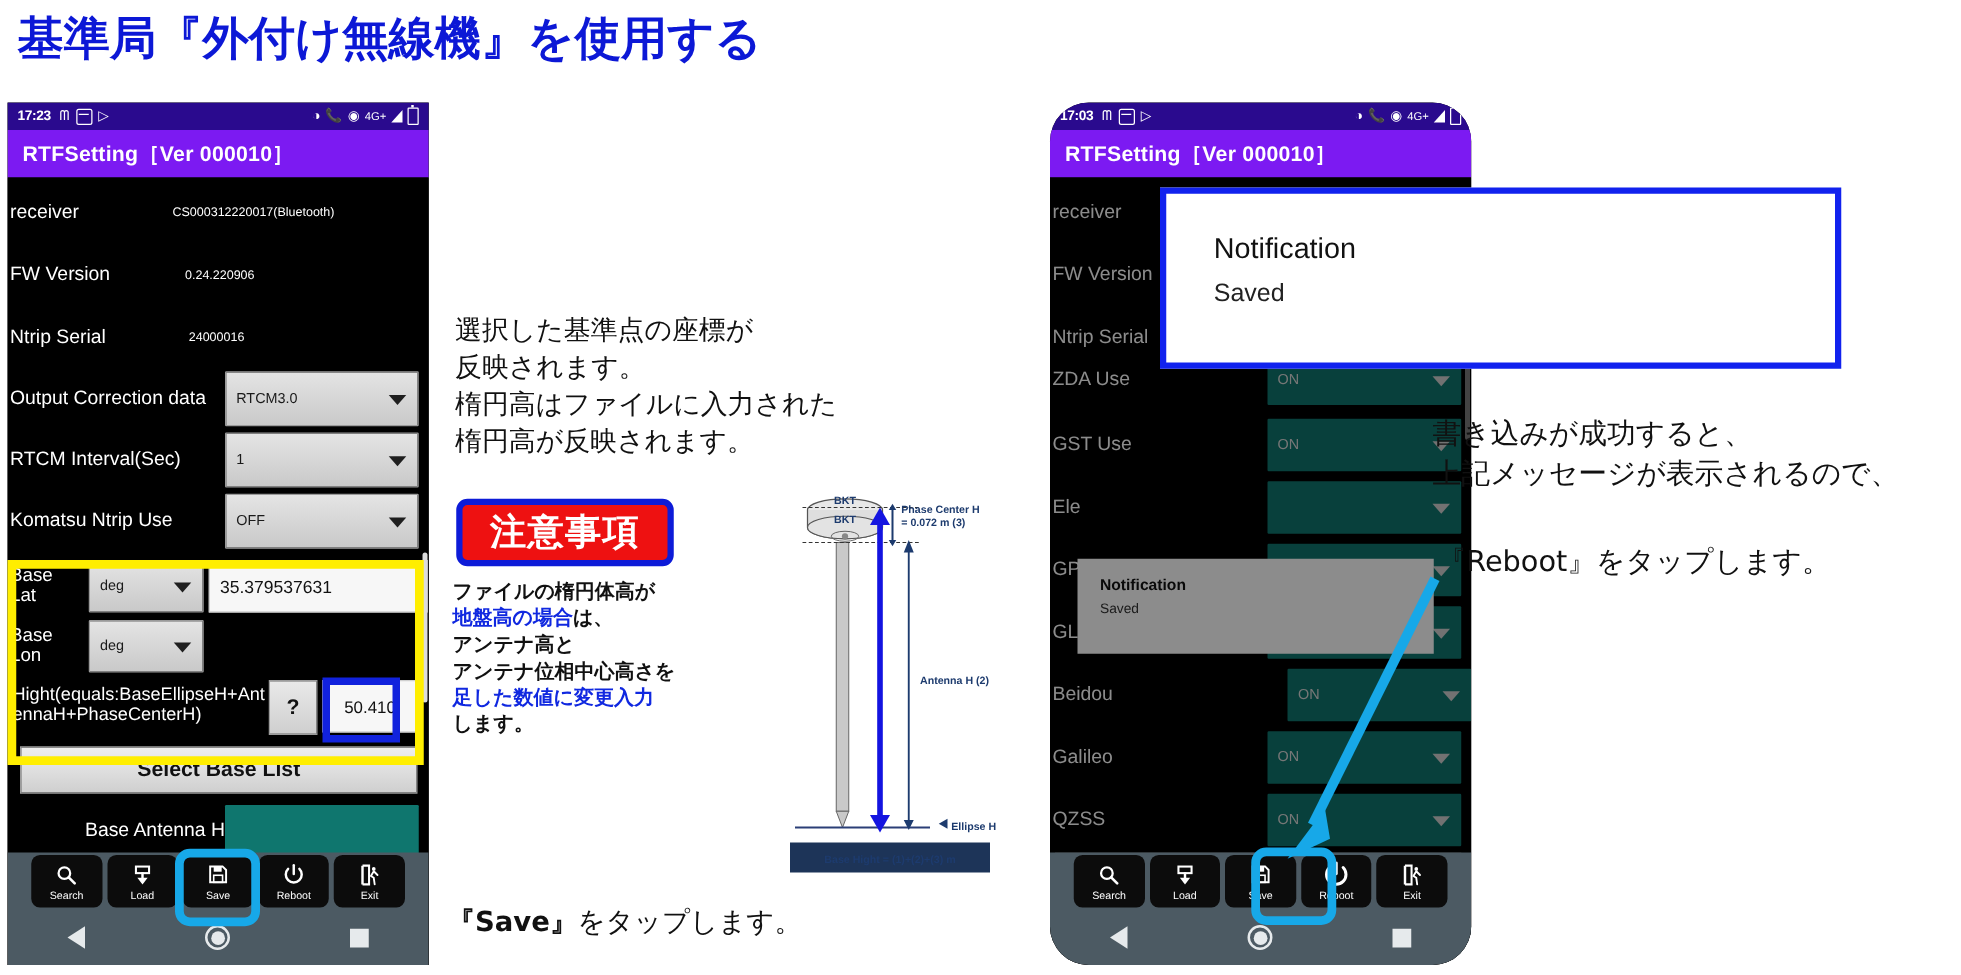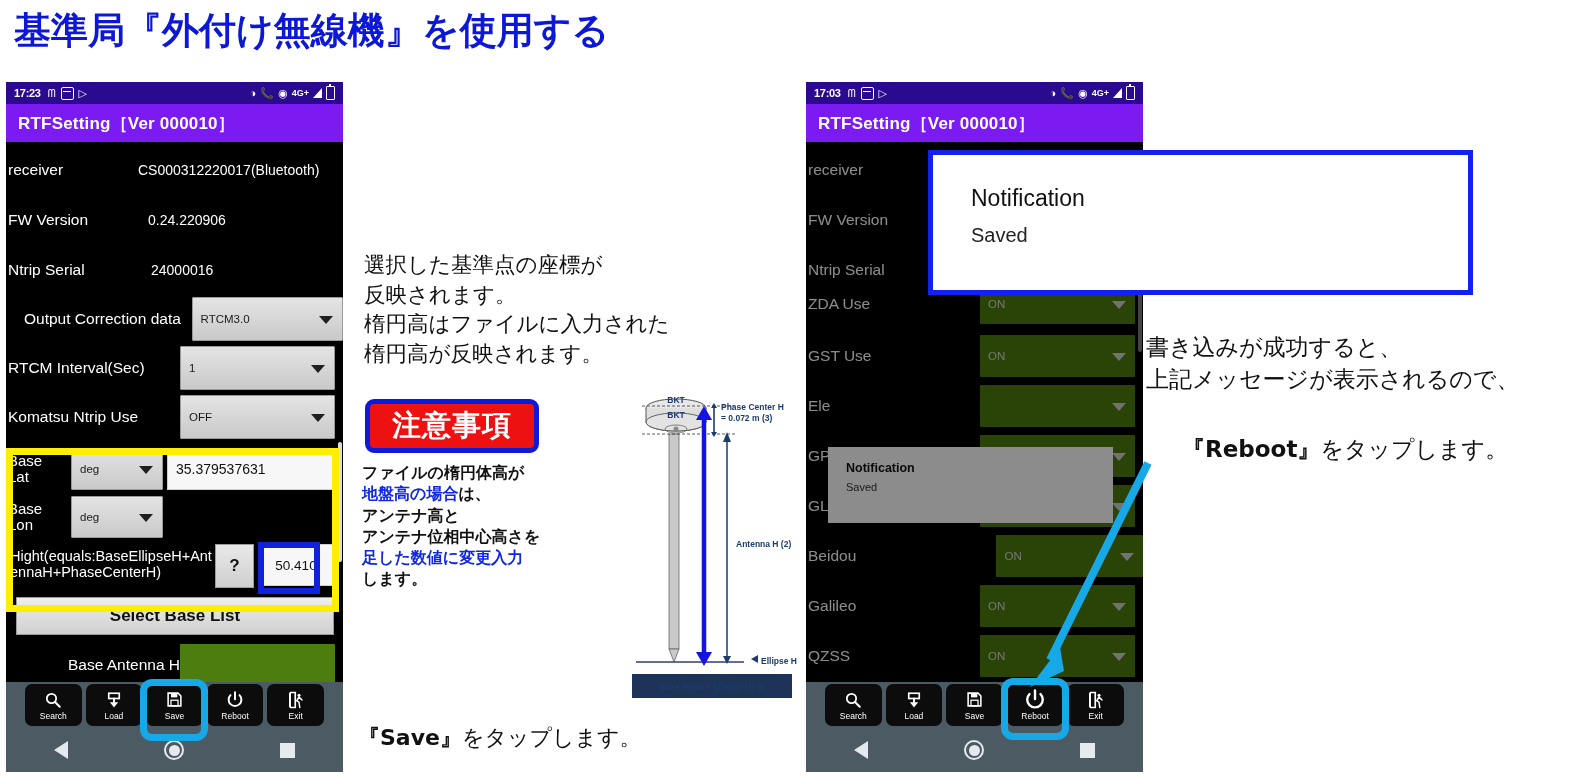--- a/index.html
+++ b/index.html
@@ -23,21 +23,21 @@
     white-space: nowrap;
   }
 
   
   .phone {
     width: 337px; height: 690px;
     background: #000000;
     overflow: hidden;
   }
   #phone-left  { left: 6px;   top: 82px; }
-  #phone-right { left: 806px; top: 82px; }
+  #phone-right { left: 840px; top: 82px; border-radius: 31px; }
 
   .statusbar {
     height: 22px; width: 100%;
     background: #2a0a8e;
     display: flex; align-items: center;
     box-sizing: border-box;
     padding: 8px 8px;
     color: #ffffff;
   }
   .sb-time { font-size: 11px; font-weight: bold; letter-spacing: -0.3px; }
@@ -57,21 +57,21 @@
     width: 7px; height: 12px; border: 1.5px solid #fff; border-radius: 1px;
     position: relative; display: inline-block;
   }
   .sb-batt::before {
     content:""; position:absolute; top:-3px; left:1.5px; width:2.5px; height:2px; background:#fff;
   }
   .sb-sig {
     width: 0; height: 0; border-left: 9px solid transparent; border-bottom: 10px solid #fff;
     display: inline-block;
   }
-  .sb-4g { font-size: 9px; font-weight: bold; }
+  .sb-4g { font-size: 9px; font-weight: normal; }
 
   .appbar {
     height: 38px; width: 100%;
     background: #7c1af2;
     display: flex; align-items: center;
     box-sizing: border-box; padding-left: 12px;
     color: #ffffff; font-size: 17px; font-weight: bold;
     letter-spacing: 0.2px;
   }
 
@@ -86,41 +86,41 @@
   .row {
     display: flex; align-items: center;
     color: #ffffff;
     box-sizing: border-box;
   }
   .row-label {
     font-size: 15.5px; color: #ffffff;
     padding-left: 2px;
     line-height: 1.05;
   }
-  .val-text { font-size: 14px; color: #fff; }
+  .val-text { font-size: 10px; color: #fff; }
 
   .spinner {
     background: linear-gradient(#e4e4e4, #c9c9c9);
     border: 1px solid #9a9a9a;
     border-radius: 1px;
     color: #1a1a1a;
     font-size: 11.5px;
     display: flex; align-items: center;
     box-sizing: border-box;
     padding: 0 8px;
     position: relative;
   }
   .spinner .caret {
     position: absolute; right: 9px; top: 50%; margin-top: -3px;
     width: 0; height: 0;
     border-left: 7px solid transparent; border-right: 7px solid transparent;
     border-top: 8px solid #1f1f1f;
   }
   .spinner.dark {
-    background: #4d7c0f; border: none; color: #d8d8d8;
+    background: #0f766e; border: none; color: #d8d8d8;
   }
   .spinner.dark .caret { border-top-color: #cfcfcf; }
 
   .textfield {
     background: #f7f7f7; color: #111;
     font-size: 14px;
     display: flex; align-items: center;
     box-sizing: border-box; padding: 0 8px;
     border: 1px solid #cfcfcf;
   }
@@ -227,21 +227,21 @@
   
   #right-note {
     left: 1146px; top: 332px;
     font-size: 23px; line-height: 1.38;
     white-space: pre-line;
   }
   #reboot-tap {
     left: 1150px; top: 434px;
     font-size: 23px;
   }
-  #reboot-tap b { font-weight: bold; margin-left: 32px; }
+  #reboot-tap b { font-weight: normal; }
 
   
   #big-dialog {
     left: 928px; top: 150px;
     width: 545px; height: 145px;
     background: #ffffff;
     border: 5px solid #1122ee;
     box-sizing: border-box;
     padding: 30px 0 0 38px;
   }
@@ -313,21 +313,21 @@
     <div class="abs row" style="left:0;top:58px;width:337px;height:40px;">
       <div class="row-label" style="width:140px;">FW Version</div>
       <div class="val-text">0.24.220906</div>
     </div>
     <div class="abs row" style="left:0;top:108px;width:337px;height:40px;">
       <div class="row-label" style="width:143px;">Ntrip Serial</div>
       <div class="val-text">24000016</div>
     </div>
 
     <div class="abs row" style="left:0;top:155px;width:337px;height:44px;">
-      <div class="row-label" style="width:172px;margin-left:16px;">Output Correction data</div>
+      <div class="row-label" style="width:172px;">Output Correction data</div>
       <div class="spinner" style="width:155px;height:44px;">
         <span>RTCM3.0</span>
         <span class="caret"></span>
       </div>
     </div>
     <div class="abs row" style="left:0;top:204px;width:337px;height:44px;">
       <div class="row-label" style="width:172px;">RTCM Interval(Sec)</div>
       <div class="spinner" style="width:155px;height:44px;">
         <span>1</span>
         <span class="caret"></span>

